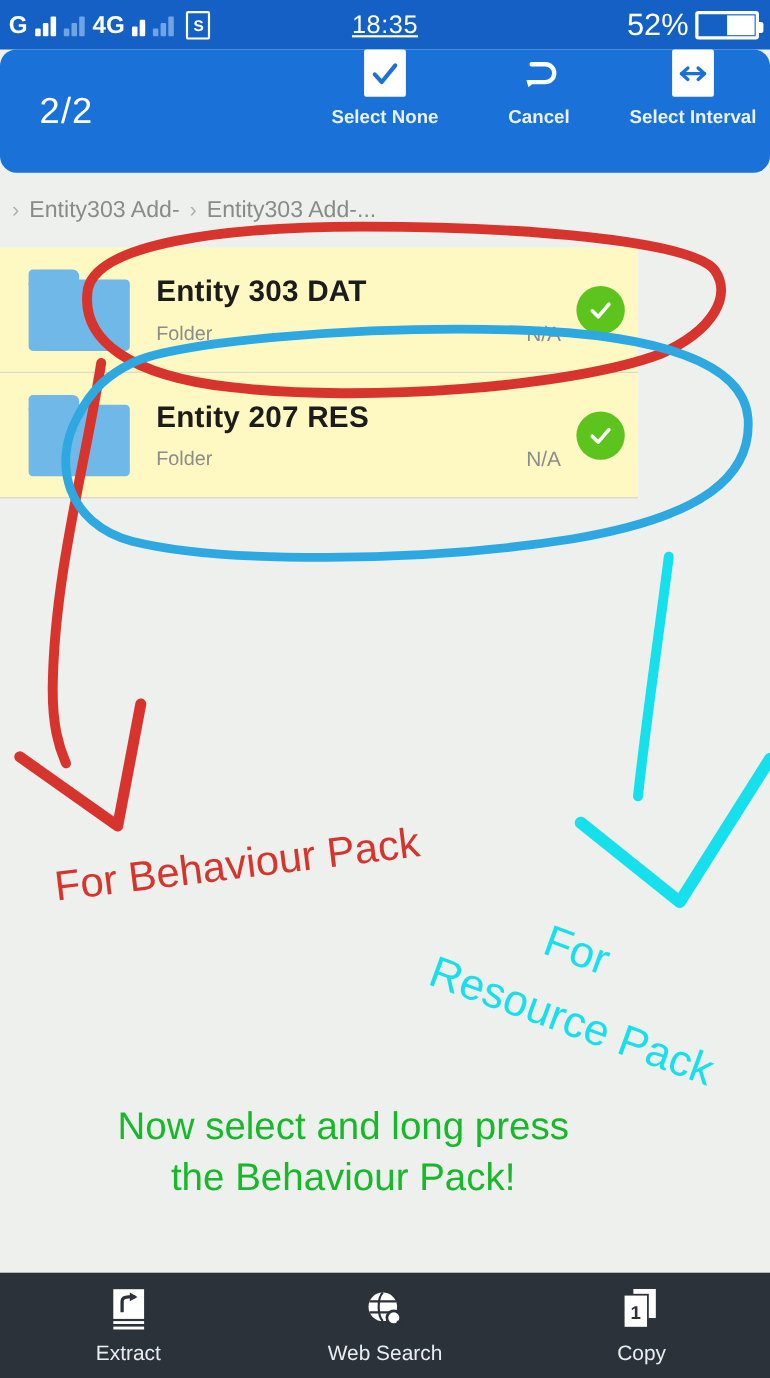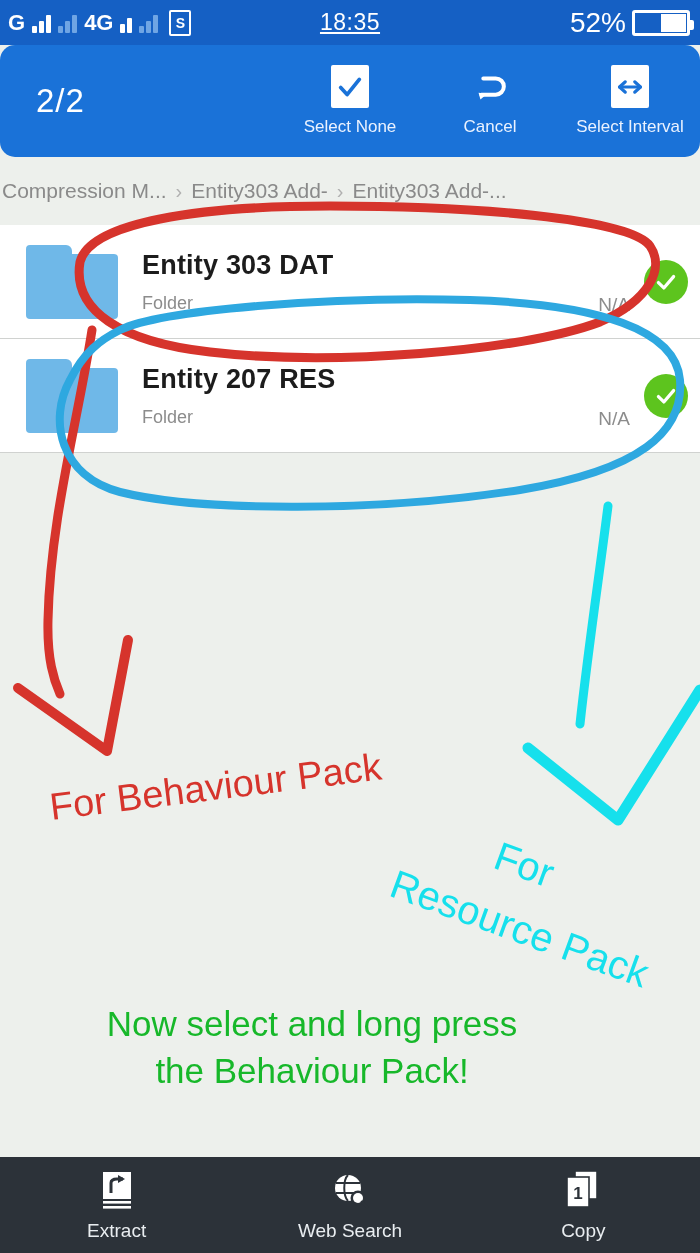--- a/index.html
+++ b/index.html
@@ -67,21 +67,21 @@
     background:#1A72D8;
     color:#FFFFFF;
     border-radius:15px;
   }
   .counter {
     position:absolute; left:36px; top:50%; transform:translateY(-50%);
     font-size:33px; letter-spacing:1px; color:#FFFFFF;
   }
   .ab-actions {
     position:absolute; left:280px; right:0; top:0; bottom:0;
-    display:flex; align-items:center; justify-content:space-around;
+    display:flex; justify-content:space-around;font-weight:bold;
   }
   .ab-item {
     display:flex; flex-direction:column; align-items:center; gap:9px;
     width:128px; cursor:pointer;
   }
   .ab-label { font-size:17px; color:#EAF2FF; white-space:nowrap; }
   .ico-box {
     width:38px; height:43px; background:#FFFFFF; border-radius:2px;
     display:flex; align-items:center; justify-content:center;
   }
@@ -94,22 +94,22 @@
     padding-left:2px;
     font-size:21px; color:#8A8A8A;
     white-space:nowrap; overflow:hidden;
   }
   .crumb { color:#8A8A8A; }
   .crumb-sep { margin:0 9px; color:#B0B0B0; font-size:20px; }
 
   
   .filelist { position:absolute; top:225px; left:0; width:700px; }
   .filerow {
-    position:relative; height:114px; width:700px;
-    background:#ffffff;
+    position:relative; height:114px; width:580px;
+    background:#fef9c3;
     display:flex; align-items:center;
     border-bottom:1px solid #D0D2D0;
   }
   .folder-ico {
     position:relative; width:92px; height:74px; margin-left:26px; flex:none;
   }
   .folder-ico .tab {
     position:absolute; left:0; top:0; width:46px; height:14px;
     background:#6FB8E8; border-radius:4px 6px 0 0;
   }
@@ -236,21 +236,20 @@
             <path d="M21 12 L16 7.5 M21 12 L16 16.5" stroke="#1A72D8" stroke-width="2.6" stroke-linecap="round" stroke-linejoin="round" fill="none"></path>
           </svg>
         </span>
         <span class="ab-label">Select Interval</span>
       </div>
 
     </div>
   </div>
 
   <div class="breadcrumb">
-    <span class="crumb">Compression M...</span>
     <span class="crumb-sep">›</span>
     <span class="crumb">Entity303 Add-</span>
     <span class="crumb-sep">›</span>
     <span class="crumb">Entity303 Add-...</span>
   </div>
 
   <div class="filelist">
 
     <div class="filerow">
       <div class="folder-ico">

